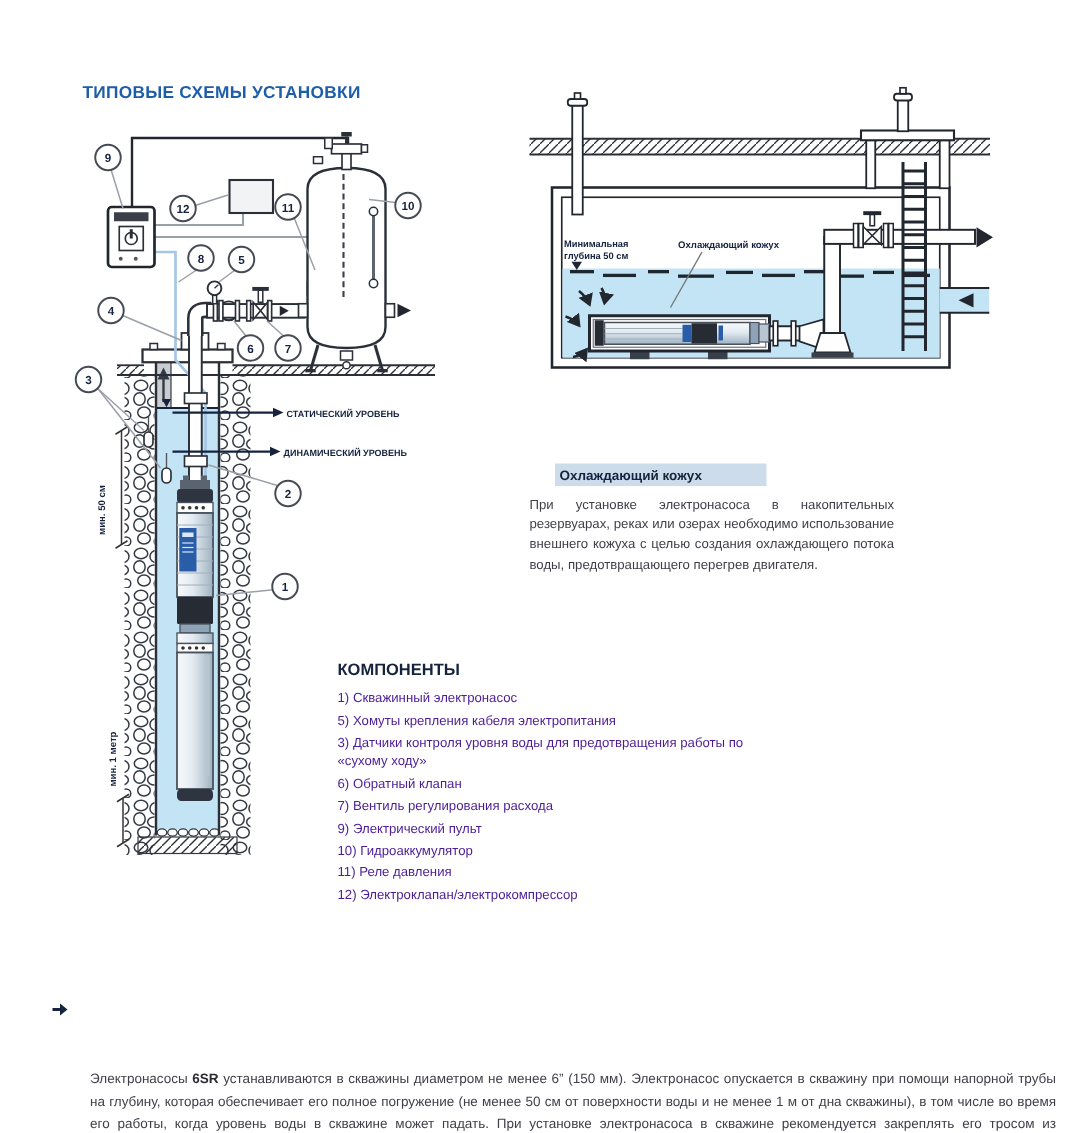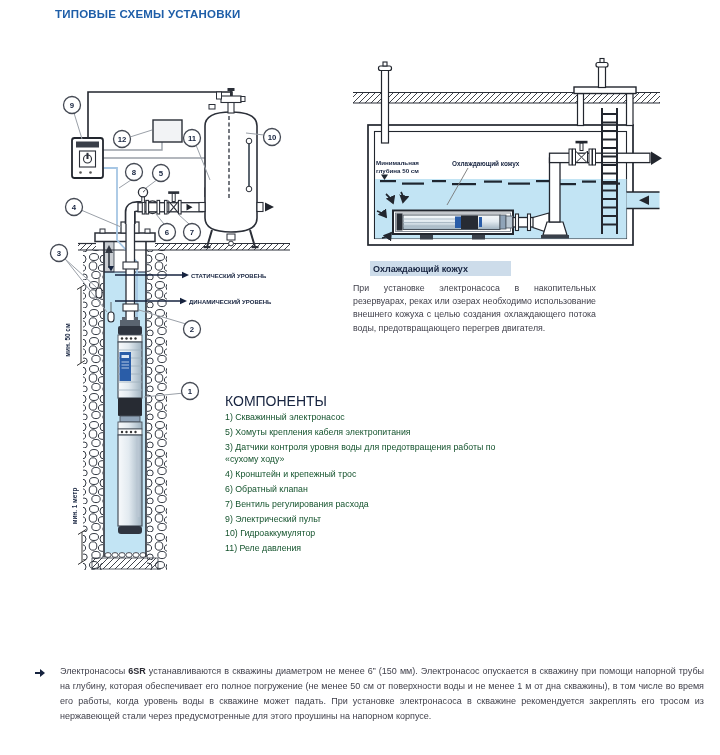--- a/index.html
+++ b/index.html
@@ -1,26 +1,26 @@
 <!DOCTYPE html>
 <html><head>
 <meta charset="utf-8">
 <style>
   html,body{margin:0;padding:0;}
   body{width:720px;height:755px;background:#ffffff;position:relative;overflow:hidden;
        font-family:"Liberation Sans", sans-serif;}
   #diagram-layer{position:absolute;left:0;top:0;z-index:0;}
-  .txt{position:absolute;z-index:2;}
+  .txt{position:absolute;z-index:2;margin-top:48px;}
   .page-title{left:55px;top:8px;font-size:11.5px;font-weight:bold;color:#1e5ea8;letter-spacing:.2px;}
   .cool-head{left:370px;top:261px;width:134px;background:#cddcea;color:#16233f;
              font-size:9px;font-weight:bold;padding:3px 4px 2px 3px;}
   .cool-body{left:353px;top:282px;width:243px;font-size:8.8px;line-height:13.2px;
              color:#3f3f4a;text-align:justify;}
-  .comp-head{left:225px;top:393px;font-size:14px;font-weight:normal;color:#16233f;}
-  .comp-list{left:225px;top:412px;width:300px;color:#14532d;}
+  .comp-head{left:225px;top:393px;font-size:11px;font-weight:bold;color:#16233f;}
+  .comp-list{left:225px;top:412px;width:300px;color:#4c1d95;}
   .comp-list .ci{font-size:8.8px;line-height:11.6px;margin-bottom:3.4px;}
   .footer{left:60px;top:664px;width:644px;font-size:9px;line-height:15px;color:#3f3f4a;
           text-align:justify;}
   .footer b{color:#2b2b33;}
   .bullet{position:absolute;left:35px;top:669px;width:11px;height:8px;z-index:2;}
   .bullet .bar{position:absolute;left:0;top:2.6px;width:6px;height:2.8px;background:#16233f;}
   .bullet .tri{position:absolute;left:5px;top:0;width:0;height:0;
                border-left:5.5px solid #16233f;border-top:4px solid transparent;border-bottom:4px solid transparent;}
   svg text{font-family:"Liberation Sans", sans-serif;}
   .navtxt{fill:#16233f;font-weight:bold;}
@@ -447,25 +447,25 @@
 </svg>
 
 <div class="txt cool-head">Охлаждающий кожух</div>
 <div class="txt cool-body">При установке электронасоса в накопительных резервуарах, реках или озерах необходимо использование внешнего кожуха с целью создания охлаждающего потока воды, предотвращающего перегрев двигателя.</div>
 
 <div class="txt comp-head">КОМПОНЕНТЫ</div>
 <div class="txt comp-list">
   <div class="ci">1) Скважинный электронасос</div>
   <div class="ci">5) Хомуты крепления кабеля электропитания</div>
   <div class="ci">3) Датчики контроля уровня воды для предотвращения работы по «сухому ходу»</div>
-  <div class="ci">4) Кронштейн и крепежный трос</div>
   <div class="ci">6) Обратный клапан</div>
   <div class="ci">7) Вентиль регулирования расхода</div>
   <div class="ci">9) Электрический пульт</div>
   <div class="ci">10) Гидроаккумулятор</div>
   <div class="ci">11) Реле давления</div>
+  <div class="ci">12) Электроклапан/электрокомпрессор</div>
 </div>
 
 <div class="bullet">
   <div class="bar"></div>
     <div class="tri"></div>
 </div>
 <div class="txt footer"><span>Электронасосы </span><b>6SR</b><span> устанавливаются в скважины диаметром не менее 6” (150 мм). Электронасос опускается в скважину при помощи напорной трубы на глубину, которая обеспечивает его полное погружение (не менее 50 см от поверхности воды и не менее 1 м от дна скважины), в том числе во время его работы, когда уровень воды в скважине может падать. При установке электронасоса в скважине рекомендуется закреплять его тросом из нержавеющей стали через предусмотренные для этого проушины на напорном корпусе.</span></div>
 
 </body></html>

